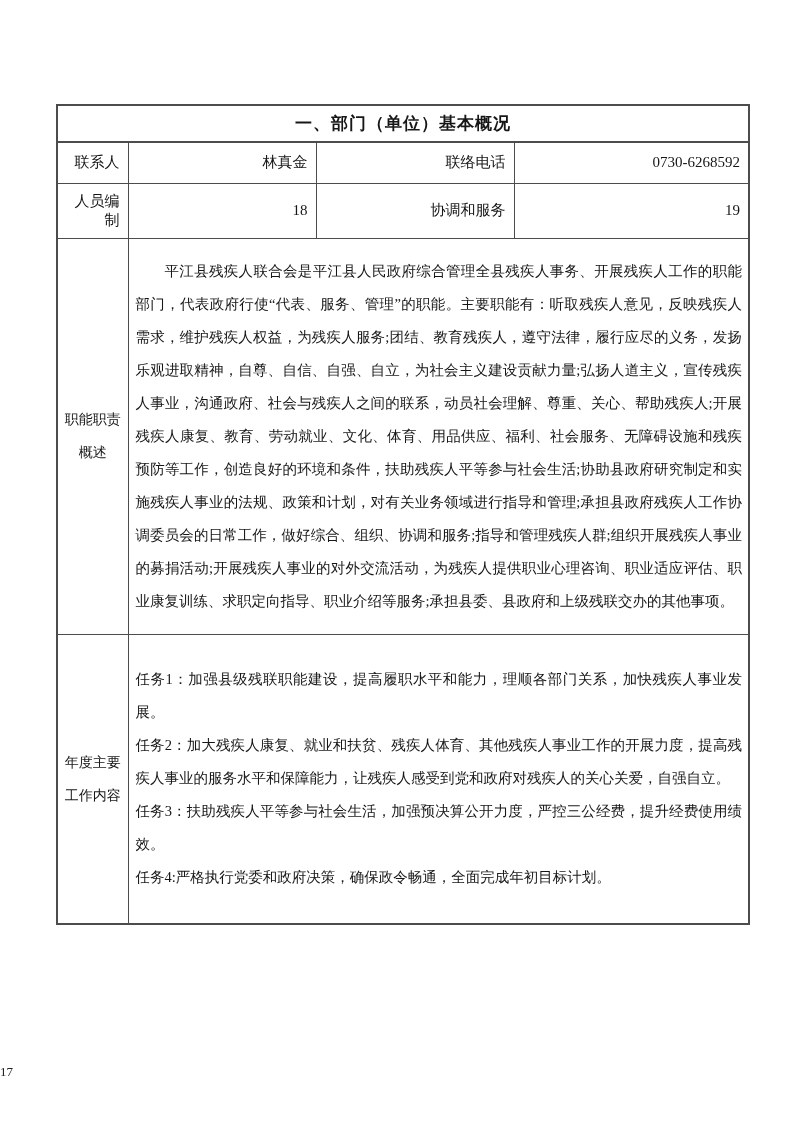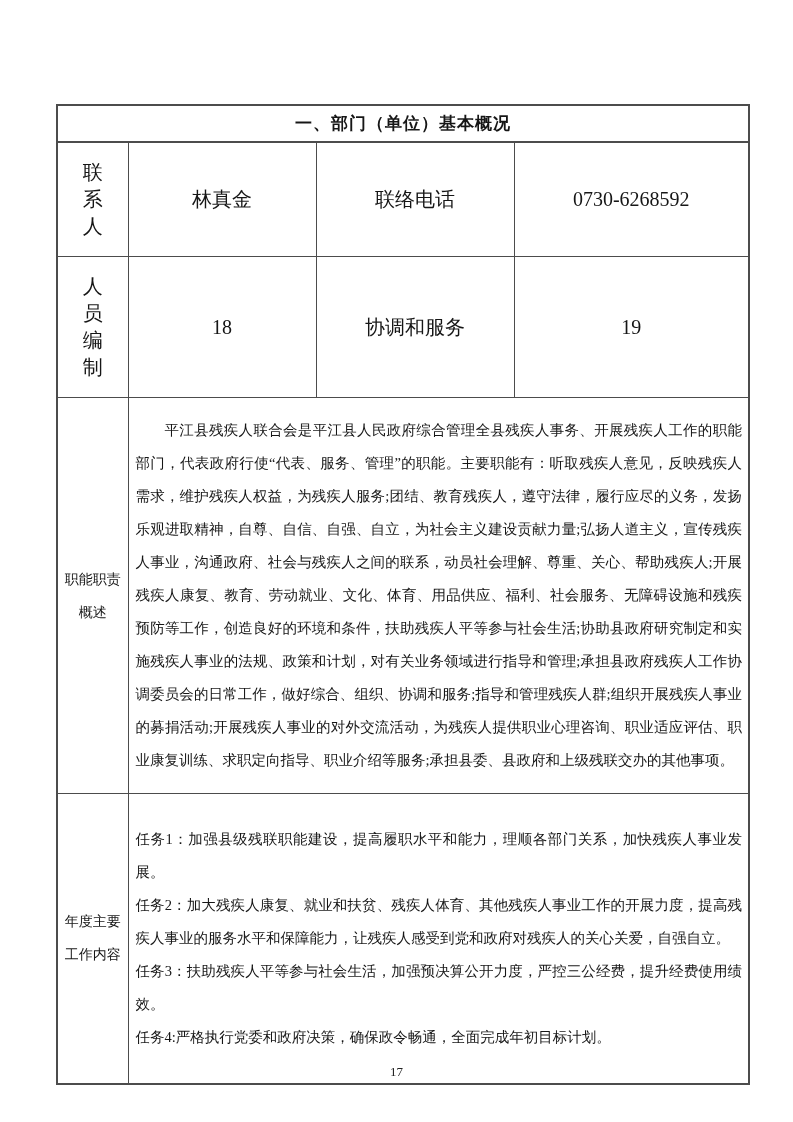--- a/index.html
+++ b/index.html
@@ -29,23 +29,23 @@
     height: 37px;
     border-bottom: 2px solid #4c4c4c;
     text-align: center;
     font-family: "Liberation Sans", "DejaVu Sans", sans-serif;
     font-weight: bold;
     font-size: 17px;
     letter-spacing: 1px;
     border-radius: 11px;
   }
   .info-row td {
-    text-align: center;
-    font-size: 20px;
-    padding: 16px;
+    text-align: right;
+    font-size: 15px;
+    padding: 8px;
   }
   .info-row-1 td { height: 41px; }
   .info-row-2 td { height: 42px; }
   .label-cell {
     text-align: center;
     font-size: 14px;
     padding: 0 1px;
   }
   .label-cell .label-line {
     display: block;
@@ -71,21 +71,21 @@
     line-height: 33px;
     text-align: justify;
     text-justify: inter-ideograph;
     margin: 0;
   }
   .page-number {
     position: absolute;
     top: 1064px;
     left: 0;
     width: 100%;
-    text-align: center;
+    text-align: left;
     font-size: 13px;
     color: #222222;
   }
 </style>
 </head>
 <body>
 
 <table class="doc-table">
   <colgroup>
     <col style="width:71px">

